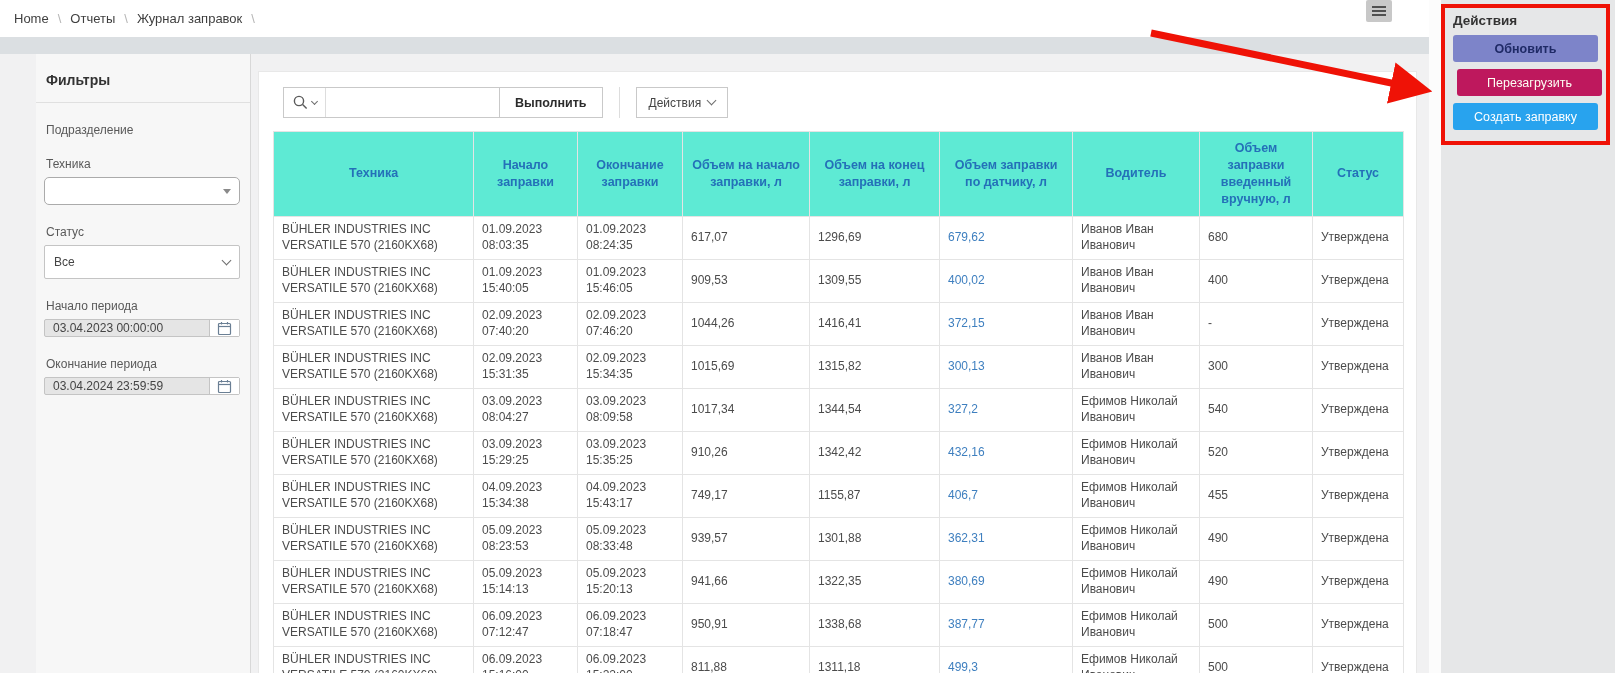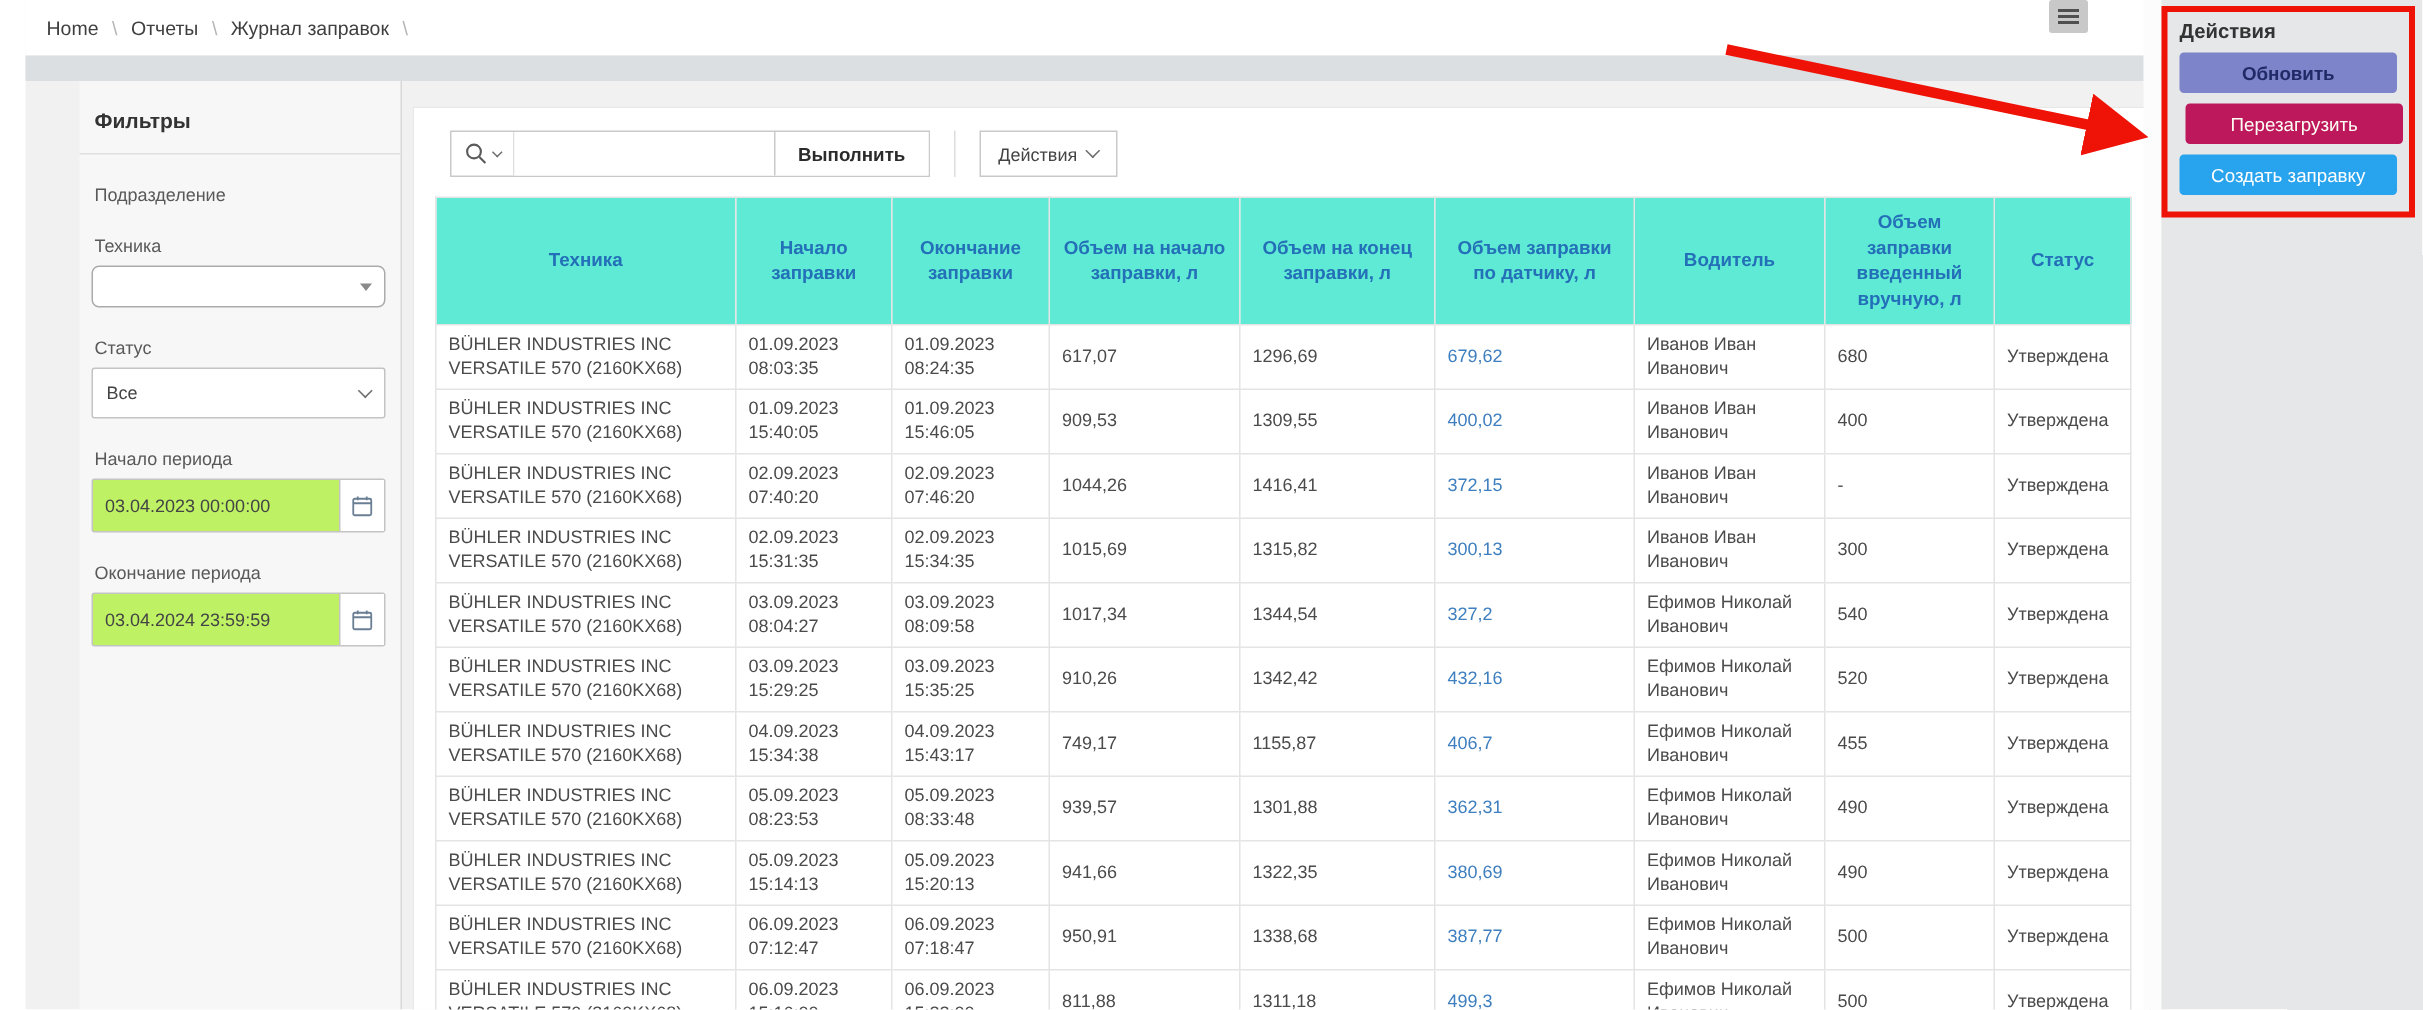--- a/index.html
+++ b/index.html
@@ -1,41 +1,41 @@
 <!DOCTYPE html>
 <html><head>
 <meta charset="utf-8">
 <style>
   * { margin:0; padding:0; box-sizing:border-box; }
   html,body { width:1615px; height:673px; overflow:hidden; }
   body { font-family:"Liberation Sans","DejaVu Sans",sans-serif; background:#fff; color:#4b4b4b; }
   .page { position:relative; width:1615px; height:673px; overflow:hidden; }
 
   
-  .left-region { position:absolute; left:17px; top:0; width:1429px; height:673px; background:#f1f1f2; }
+  .left-region { position:absolute; left:0; top:0; width:1429px; height:673px; background:#f1f1f2; }
   .breadcrumb-bar { height:37px; background:#fff; display:flex; align-items:center; padding-left:14px; font-size:13px; color:#3f3f3f; }
   .breadcrumb-bar .crumb { cursor:pointer; }
   .breadcrumb-bar .sep { color:#b5b5b5; margin:0 9px; }
   .band { height:17px; background:#dbdfe2; }
   .content { display:flex; height:619px; }
 
   
   .sidebar { width:215px; background:#f7f7f7; border-right:1px solid #d8d8d8; padding:18px 10px 0 8px; flex:none;margin-left:36px; }
   .sidebar h2 { font-size:14px; color:#333; font-weight:bold; padding-left:2px; }
   .sidebar .divider { height:1px; background:#e0e0e0; margin:14px -10px 0 -8px; }
   .fgroup { margin-top:20px; }
   .fgroup label { display:block; font-size:12px; color:#595959; margin-bottom:6px; padding-left:2px; }
   .combo { display:flex; align-items:center; background:#fff; border:1px solid #ababab; border-radius:5px; height:28px; padding:0 8px; font-size:12.5px; color:#333; }
   .combo .val { flex:1; white-space:nowrap; overflow:hidden; }
   .combo .clear { color:#666; font-size:12px; margin-right:9px; cursor:pointer; }
   .tri { width:0; height:0; border-left:4px solid transparent; border-right:4px solid transparent; border-top:5px solid #8a8a8a; }
   .select { display:flex; align-items:center; background:#fff; border:1px solid #c4c4c4; border-radius:2px; height:16px; padding:16px 9px; font-size:12px; color:#444; }
   .select .val { flex:1; }
   .chev { width:7px; height:7px; border-right:1.6px solid #6d6d6d; border-bottom:1.6px solid #6d6d6d; transform:rotate(45deg); margin-top:-4px; }
-  .dateinput { display:flex; align-items:stretch; border:1px solid #c4c4c4; border-radius:2px; background:#bef264; height:36px; }
+  .dateinput { display:flex; align-items:stretch; border:1px solid #c4c4c4; border-radius:2px; background:#e5e5e5; height:18px; }
   .dateinput input { flex:1; border:none; outline:none; font-family:inherit; font-size:12px; color:#444; padding:0 8px; min-width:0; background:transparent; }
   .calbtn { width:30px; border-left:1px solid #c4c4c4; display:flex; align-items:center; justify-content:center; cursor:pointer; background:#fff; }
 
   
   .main { flex:1; position:relative; }
   .card { position:absolute; left:7px; top:17px; width:1159px; height:700px; background:#fff; border:1px solid #e8e8e8; }
   .toolbar { display:flex; align-items:center; padding:15px 0 13px 24px; }
   .searchgroup { display:flex; align-items:stretch; height:31px; border:1px solid #c9c9c9; background:#fff; }
   .searchbtn { width:42px; display:flex; align-items:center; justify-content:center; gap:3px; border-right:1px solid #ddd; cursor:pointer; }
   .searchgroup input { width:173px; border:none; outline:none; font-family:inherit; font-size:12.5px; padding:0 8px; }

